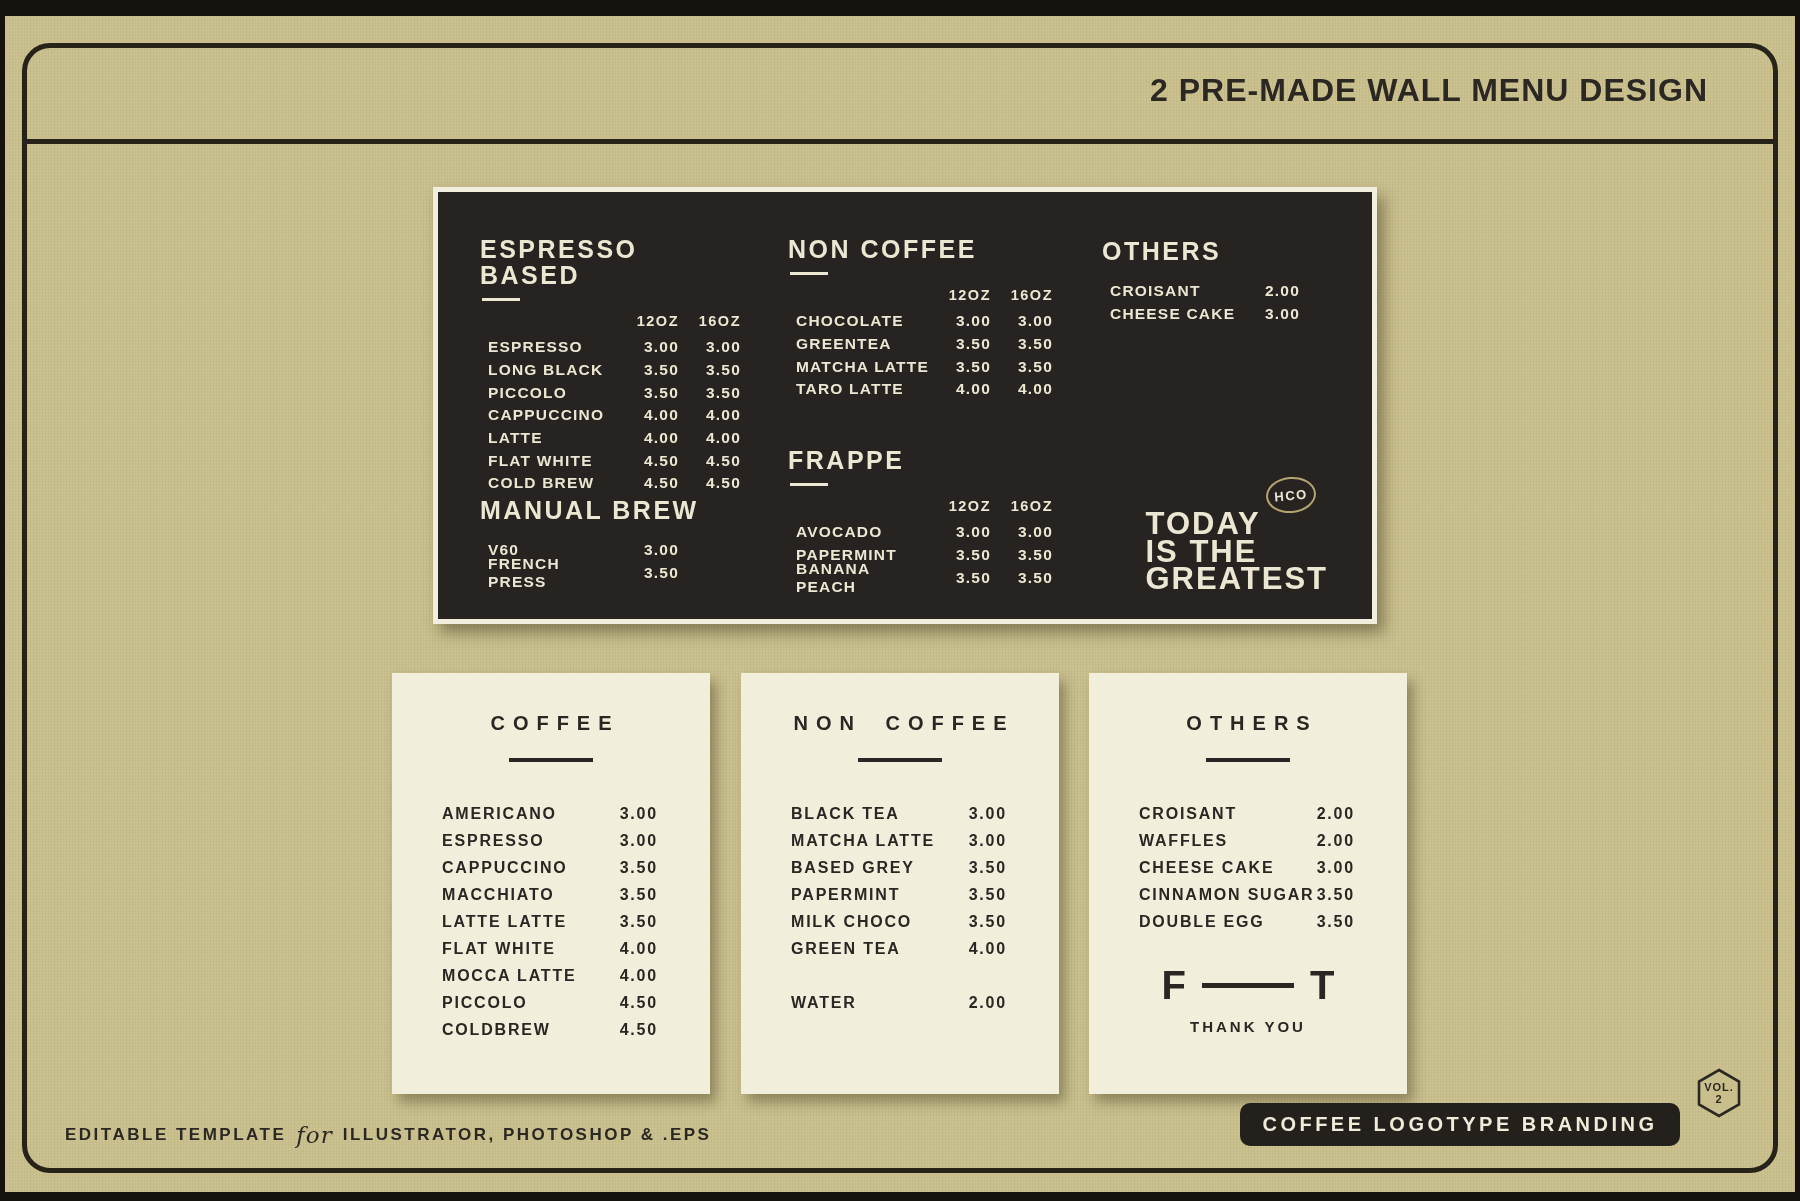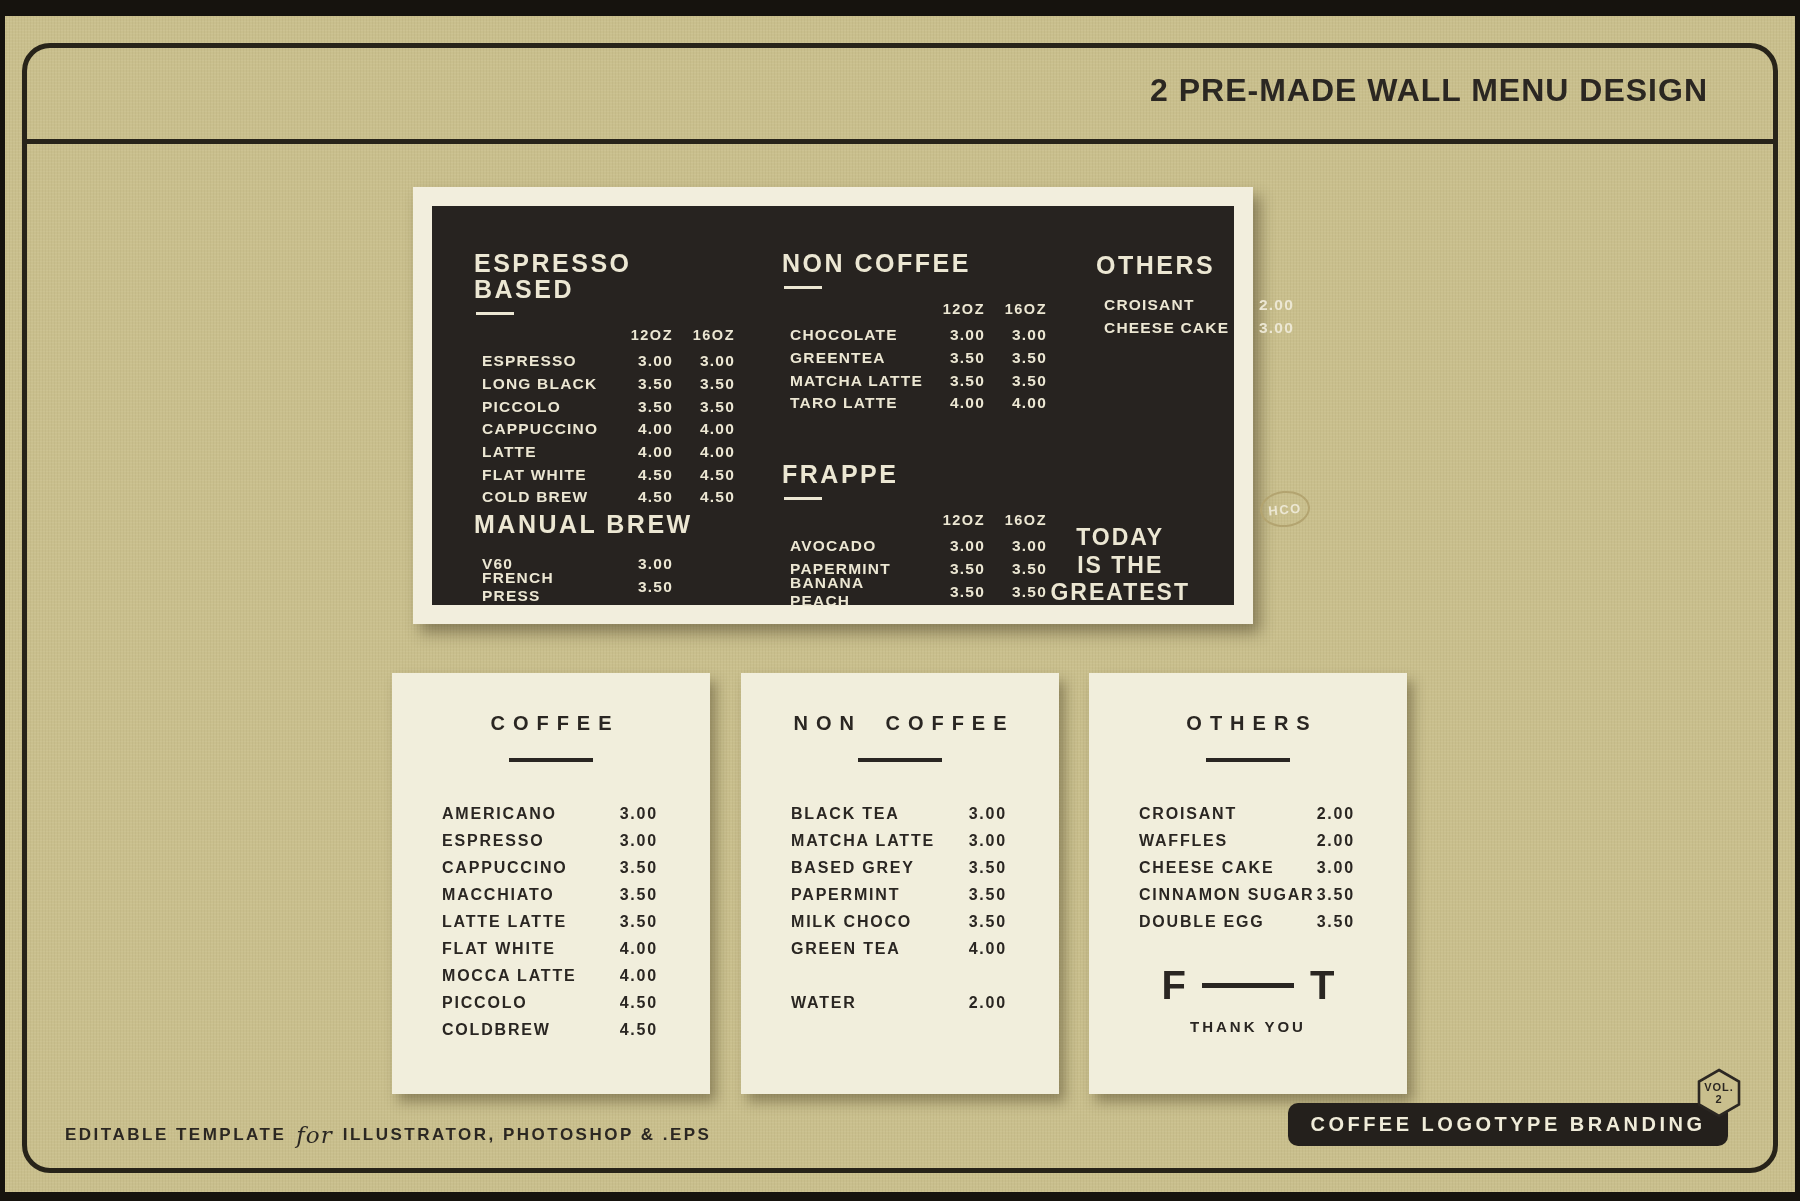--- a/index.html
+++ b/index.html
@@ -14,34 +14,34 @@
   .edge-frame{position:absolute;inset:0;pointer-events:none;z-index:50;
     box-shadow:inset 0 16px 0 #16130e, inset 0 -9px 0 #16130e, inset 5px 0 0 #16130e, inset -5px 0 0 #16130e;}
   .border-frame{position:absolute;left:22px;top:43px;width:1756px;height:1130px;
     border:5px solid #272319;border-radius:28px;box-sizing:border-box;}
   .header-divider{position:absolute;left:22px;top:139px;width:1756px;height:5px;background:#272319;}
   .wall-badge{position:absolute;left:64px;top:44px;width:226px;height:59px;background:#24201c;border-radius:9px;
     display:flex;align-items:center;justify-content:center;color:#f0ecd9;font-size:29px;font-weight:bold;letter-spacing:2px;}
   .header-title{position:absolute;top:72px;right:92px;color:#2b2722;font-size:32px;font-weight:bold;letter-spacing:1px;}
 
   
-  .board{position:absolute;left:413px;top:187px;width:840px;height:437px;background:#f2eedd;
-    padding:19px;box-sizing:border-box;box-shadow:7px 9px 14px rgba(55,45,22,.45);}
+  .board{position:absolute;left:433px;top:187px;width:944px;height:437px;background:#f2eedd;
+    padding:5px;box-sizing:border-box;box-shadow:7px 9px 14px rgba(55,45,22,.45);}
   .board-inner{position:relative;width:100%;height:100%;background:#272320;color:#ece7d3;}
   .bsec{position:absolute;}
   .btitle{font-size:25px;line-height:26px;font-weight:bold;letter-spacing:2.5px;}
   .bline{width:38px;height:3px;background:#ece7d3;margin:10px 0 0 2px;}
   .bsizes{display:flex;justify-content:flex-end;margin-top:12px;font-size:14.5px;font-weight:bold;letter-spacing:1.5px;height:18px;}
   .bsizes .bp{width:62px;text-align:right;}
   .brows{margin-top:5px;}
   .brows.mt18{margin-top:16px;}
   .brow{display:flex;align-items:center;height:22.7px;font-size:15.5px;font-weight:bold;letter-spacing:1.2px;padding-left:8px;}
   .brow .bname{flex:1;}
   .brow .bp{width:62px;text-align:right;}
-  .tagline{position:absolute;right:44px;top:318px;text-align:center;font-size:23px;line-height:27.5px;
+  .tagline{position:absolute;right:44px;top:318px;text-align:left;font-size:31px;line-height:27.5px;
     font-weight:bold;letter-spacing:2px;z-index:2;}
   .hco-oval{position:absolute;left:828px;top:285px;width:46px;height:32px;border:2px solid #b3a470;border-radius:50%;
     display:flex;align-items:center;justify-content:center;font-size:13px;font-weight:bold;letter-spacing:1.5px;
     color:#ece7d3;transform:rotate(-5deg);z-index:1;}
 
   
   .card{position:absolute;top:673px;width:318px;height:421px;background:#f1eedc;color:#2a2622;
     box-shadow:6px 8px 12px rgba(60,50,25,.42);}
   .card.c1{left:392px;} .card.c2{left:741px;} .card.c3{left:1089px;}
   .ctitle{margin-top:37px;text-align:center;font-size:20px;line-height:26px;font-weight:bold;letter-spacing:8px;text-indent:8px;word-spacing:10px;}
@@ -51,21 +51,21 @@
   .crow .cname{flex:1;}
   .clogo{display:flex;align-items:center;justify-content:center;margin-top:28px;font-size:40px;font-weight:bold;}
   .clogo-line{width:92px;height:5px;background:#2a2622;margin:0 16px;}
   .cthanks{text-align:center;margin-top:10px;font-size:15px;font-weight:bold;letter-spacing:3px;}
 
   
   .footer-left{position:absolute;left:65px;top:1122px;display:flex;align-items:center;color:#2b2722;
     font-size:17px;font-weight:bold;letter-spacing:2.5px;}
   .footer-left .script{font-family:"DejaVu Serif",serif;font-style:italic;font-weight:normal;
     font-size:23px;letter-spacing:1px;margin:0 10px;}
-  .footer-badge{position:absolute;left:1288px;top:1103px;width:440px;height:43px;background:#24201c;border-radius:10px;
+  .footer-badge{position:absolute;left:1240px;top:1103px;width:440px;height:43px;background:#24201c;border-radius:10px;
     display:flex;align-items:center;justify-content:center;color:#f0ecd9;font-size:20px;font-weight:bold;letter-spacing:3.5px;}
   .vol-hex{position:absolute;left:1696px;top:1068px;width:46px;height:50px;z-index:3;}
   .vol-hex svg{position:absolute;inset:0;}
   .vol-text{position:absolute;inset:0;display:flex;flex-direction:column;align-items:center;justify-content:center;
     color:#2b2722;font-size:11px;line-height:12px;font-weight:bold;letter-spacing:1px;}
 </style>
 </head>
 <body>
 
 <div class="page">

